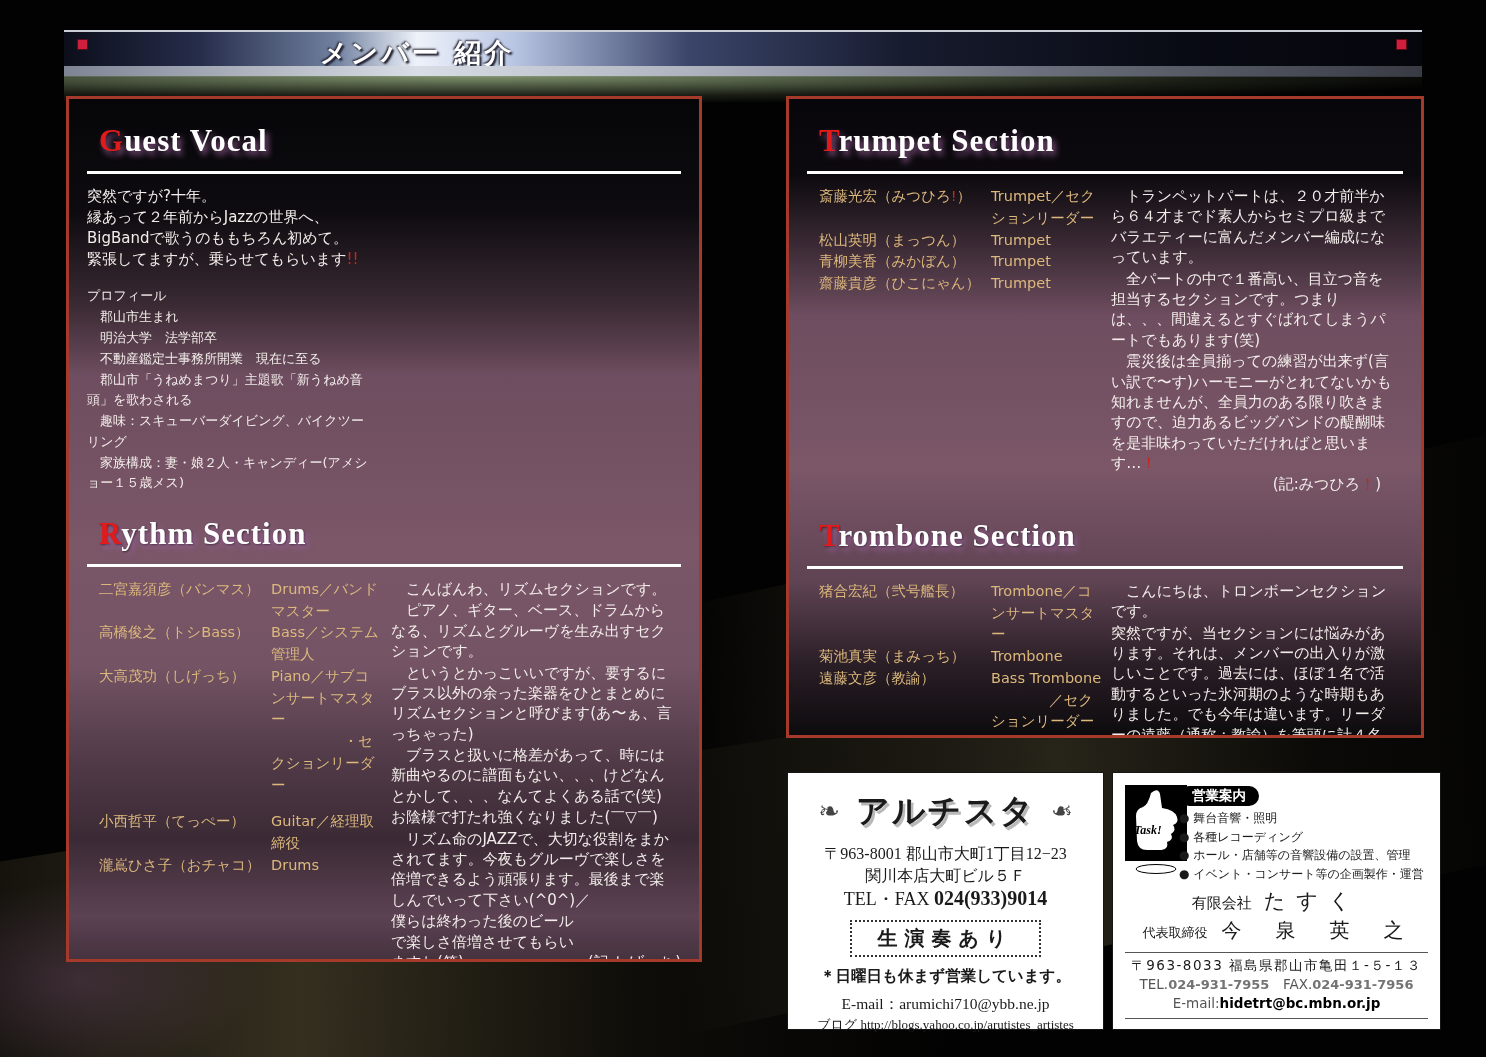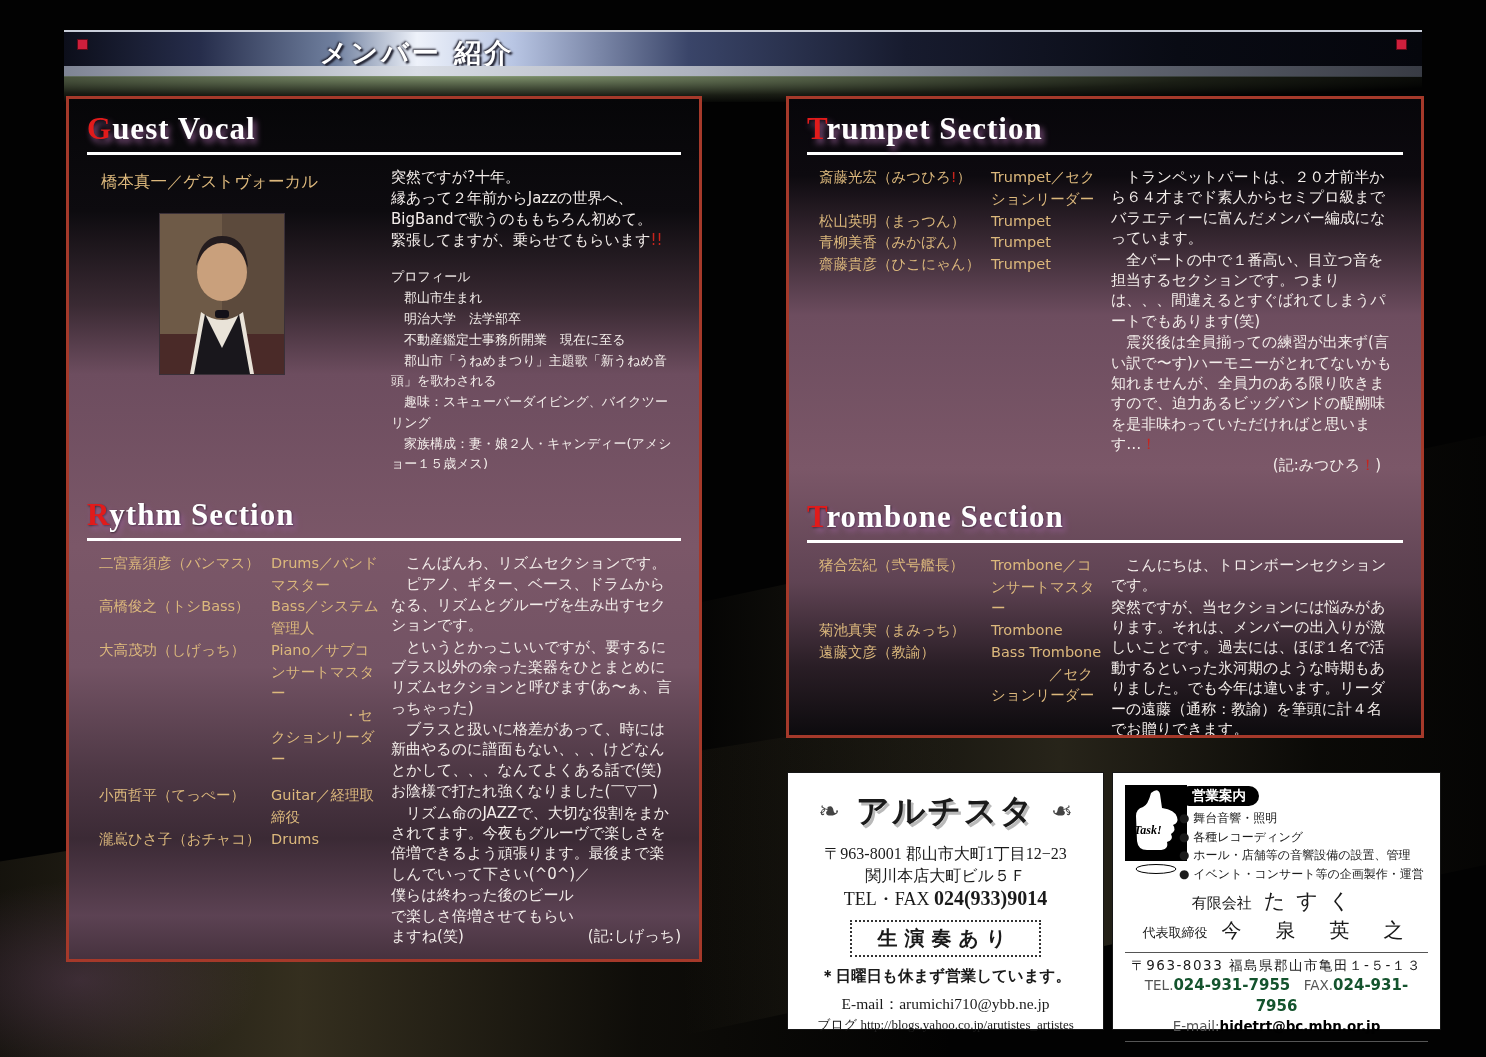--- a/index.html
+++ b/index.html
@@ -30,21 +30,21 @@
       background:radial-gradient(ellipse at 30% 0%,rgba(150,172,128,.85),rgba(70,80,55,.35) 55%,rgba(0,0,0,0) 78%);}
 
   
   .panel{position:absolute;border:3px solid #a5392a;box-sizing:border-box;padding:12px 18px;overflow:hidden;}
   .panel-left{left:66px;top:96px;width:636px;height:866px;
       background:linear-gradient(180deg,#060608 0%,#0d0b0f 13%,#3a2a33 24%,#6d4d5f 32%,#7b5768 52%,#735364 66%,#4e3845 78%,#3b2a35 86%,#5c4253 95%,#46323e 100%);}
   .panel-right{left:786px;top:96px;width:638px;height:642px;
       background:linear-gradient(180deg,#07060a 0%,#0d0a0f 12%,#3f2d38 24%,#6d4d5f 34%,#7b5768 58%,#5f4353 76%,#2a1e26 89%,#0d0b0e 100%);}
 
   .sec-title{font-family:"Liberation Serif","DejaVu Serif",serif;font-size:31px;font-weight:bold;
-      color:#fff;letter-spacing:1px;margin:0;
+      color:#fff;letter-spacing:1px;margin:12px;
       text-shadow:3px 4px 6px rgba(150,95,150,.95),1px 1px 2px rgba(0,0,0,.65);}
   .sec-title::first-letter{color:#e11b1b;}
   .rule{height:3px;background:#fff;margin:5px 0 12px;}
   .sec{margin-bottom:22px;}
 
   .sec-body{display:grid;grid-template-columns:296px 1fr;column-gap:8px;}
   .members{padding-left:12px;}
   .member-row{display:grid;grid-template-columns:172px 1fr;
       color:#dcb87c;font-size:14.5px;line-height:1.5;}
   .member-row.gap-top{margin-top:15px;}
@@ -89,21 +89,21 @@
   .svc{font-size:12px;line-height:1.55;white-space:nowrap;}
   .task-company{display:flex;align-items:baseline;justify-content:center;gap:12px;margin-top:4px;}
   .company-prefix{font-size:15px;}
   .company-name{font-size:21px;letter-spacing:11px;text-align:right;}
   .task-ceo{text-align:center;font-size:13px;margin-top:2px;}
   .ceo-name{font-size:20px;letter-spacing:7px;margin-left:10px;}
   .task-contact{border-top:1px solid #555;border-bottom:1px solid #555;margin:8px 12px 0;
       padding:3px 0 5px;text-align:center;line-height:1.4;}
   .task-addr{font-size:13.5px;letter-spacing:1.5px;}
   .task-tel{font-size:13.5px;color:#555;}
-  .task-tel .b{color:#14532d;font-size:15px;}
+  .task-tel .b{color:#737373;font-size:13px;}
   .task-email{font-size:13.5px;color:#555;}
   .task-email .b{color:#000;}
 </style>
 </head>
 <body>
 
 <div class="page">
   <div class="streak1"></div>
   <div class="streak2"></div>
   <div class="glowpurple"></div>
@@ -115,35 +115,20 @@
     <div class="header-strip"></div>
   </div>
   <div class="header-glow"></div>
 
   <div class="panel panel-left">
 
     <div class="sec">
       <h2 class="sec-title"><span>Guest Vocal</span></h2>
       <div class="rule"></div>
       <div class="sec-body">
-        <div class="guest-left">
-          <div class="gv-name"><span>橋本真一／ゲストヴォーカル</span></div>
-          <div class="photo">
-            <svg width="124" height="160" viewBox="0 0 124 160">
-              <rect width="124" height="160" fill="#6e5a47"></rect>
-              <rect x="62" width="62" height="160" fill="#5c4a3c"></rect>
-              <rect y="120" width="124" height="40" fill="#4a2a28"></rect>
-              <path d="M36 52 Q40 22 62 22 Q86 22 88 54 Q80 34 62 34 Q44 34 36 52Z" fill="#241c1e"></path>
-              <ellipse cx="62" cy="58" rx="25" ry="29" fill="#c9a07c"></ellipse>
-              <path d="M30 160 L41 98 Q62 114 83 98 L94 160 Z" fill="#e9e3d8"></path>
-              <path d="M34 160 L45 100 L62 134 L79 100 L90 160 Z" fill="#19171c"></path>
-              <rect x="55" y="96" width="14" height="8" rx="3" fill="#121018"></rect>
-            </svg>
-          </div>
-        </div>
         <div class="paras">
 
         <div class="para">
               <span class="p-main"><span>突然ですが?十年。</span></span>
               <span class="p-credit"></span>
             </div>
             <div class="para">
               <span class="p-main"><span>縁あって２年前からJazzの世界へ、BigBandで歌うのももちろん初めて。</span></span>
               <span class="p-credit"></span>
             </div>

